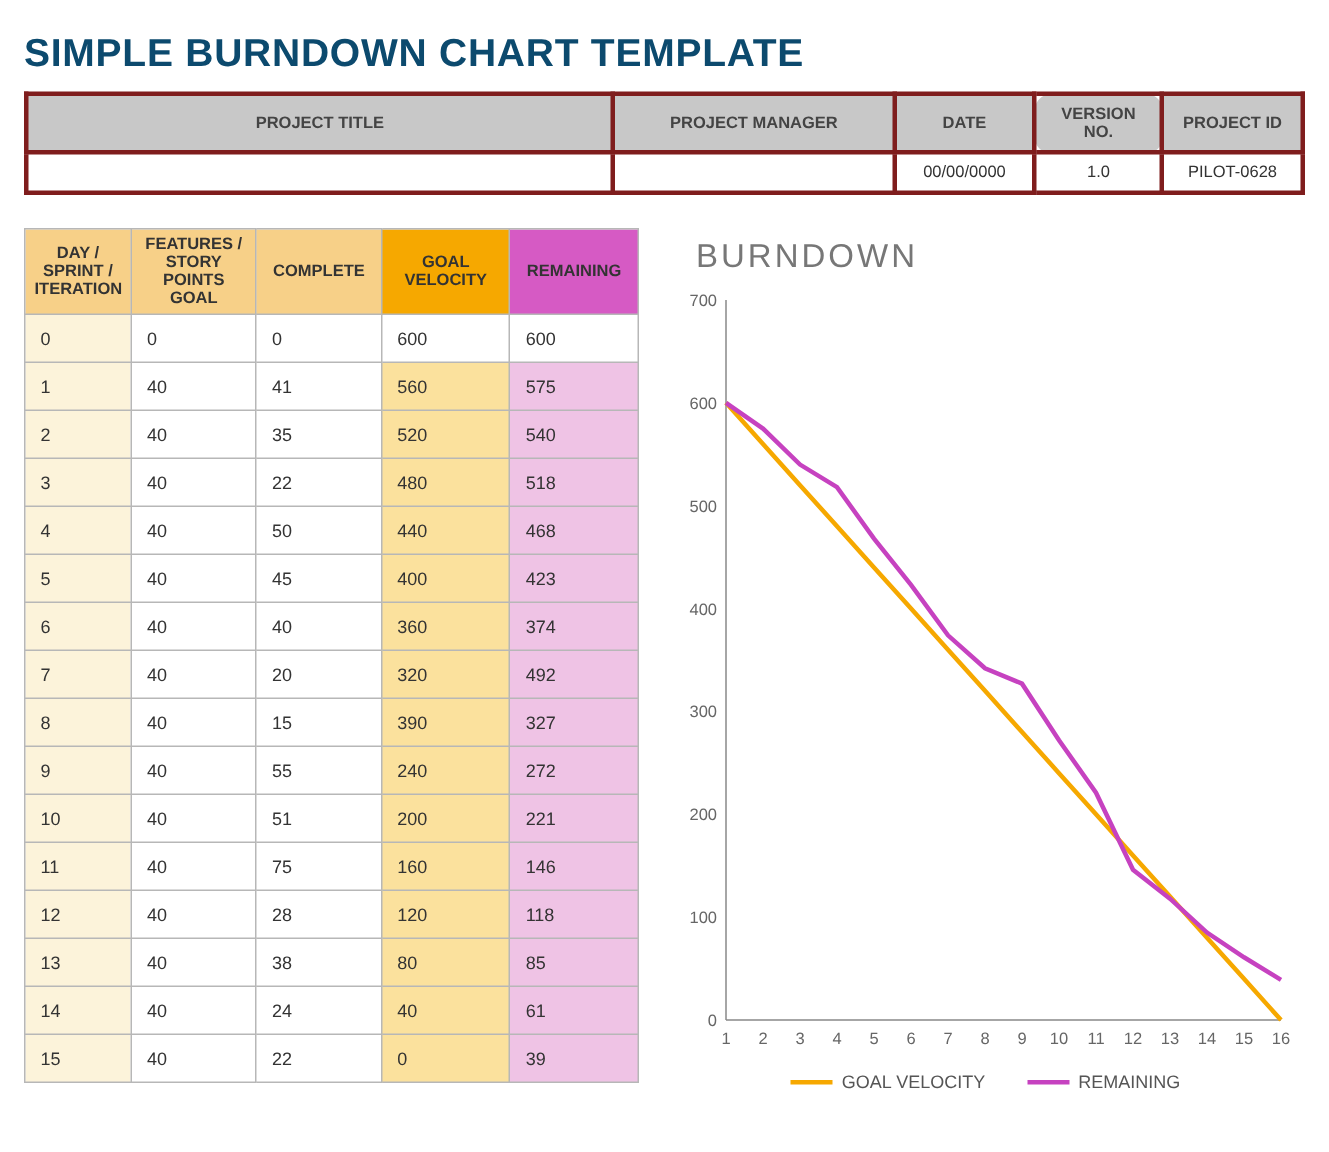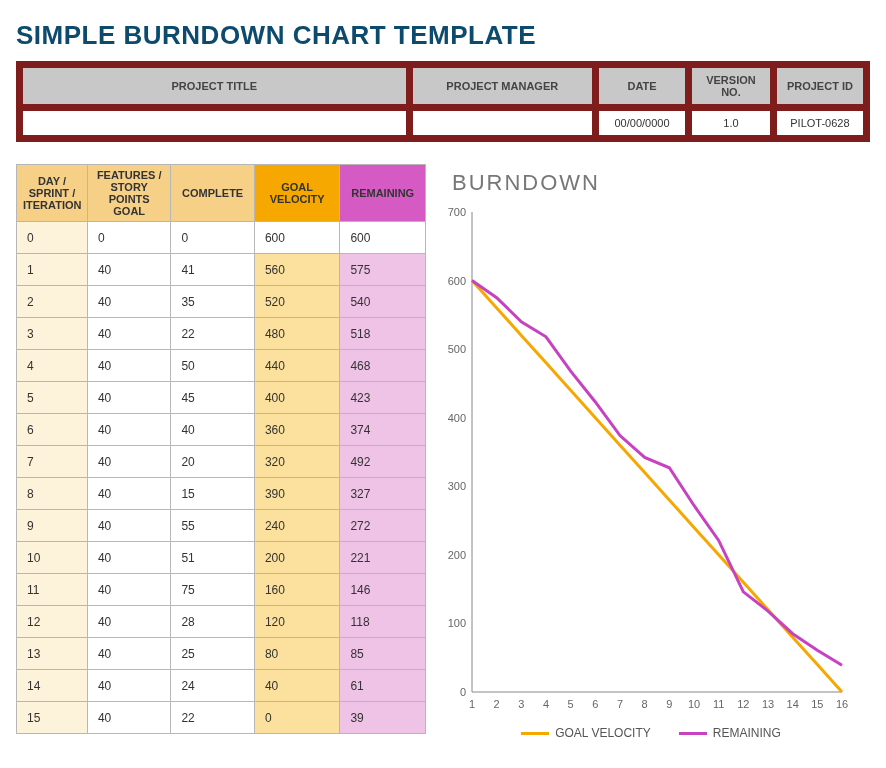--- a/index.html
+++ b/index.html
@@ -20,21 +20,21 @@
     color: #0c4a6e;
     margin: 4px 0 10px 0;
   }
   
   .meta-table {
     width: 100%;
     border-collapse: collapse;
     table-layout: fixed;
   }
   .meta-table th, .meta-table td {
-    border: 7px solid #7f1d1d;
+    border: 3px solid #7f1d1d;
     font-size: 11px;
     padding: 6px 8px;
     height: 24px;
     text-align: center;
     vertical-align: middle;
   }
   .meta-table th {
     background: #c8c8c8;
     font-weight: 700;
     color: #444;
@@ -44,21 +44,21 @@
   }
   .meta-col-title { width: 46%; text-align: left; padding-left:10px;}
   .meta-col-title-val { text-align:left; padding-left:10px;}
   .meta-col-pm { width: 22%; }
   .meta-col-date { width: 11%; }
   .meta-col-ver { width: 10%; border-radius: 10px; }
   .meta-col-id { width: 11%; }
 
   .main-row {
     display: flex;
-    gap: 6px;
+    gap: 18px;
     margin-top: 22px;
     align-items: flex-start;
   }
   
   .data-table {
     border-collapse: collapse;
     width: 410px;
     table-layout: fixed;
   }
   .data-table th, .data-table td {
@@ -238,21 +238,21 @@
         <tr>
           <td class="cell-day">12</td>
           <td class="cell-goal">40</td>
           <td class="cell-comp">28</td>
           <td class="cell-gv">120</td>
           <td class="cell-rem">118</td>
         </tr>
         <tr>
           <td class="cell-day">13</td>
           <td class="cell-goal">40</td>
-          <td class="cell-comp">25</td>
+          <td class="cell-comp">38</td>
           <td class="cell-gv">80</td>
           <td class="cell-rem">85</td>
         </tr>
         <tr>
           <td class="cell-day">14</td>
           <td class="cell-goal">40</td>
           <td class="cell-comp">24</td>
           <td class="cell-gv">40</td>
           <td class="cell-rem">61</td>
         </tr>

